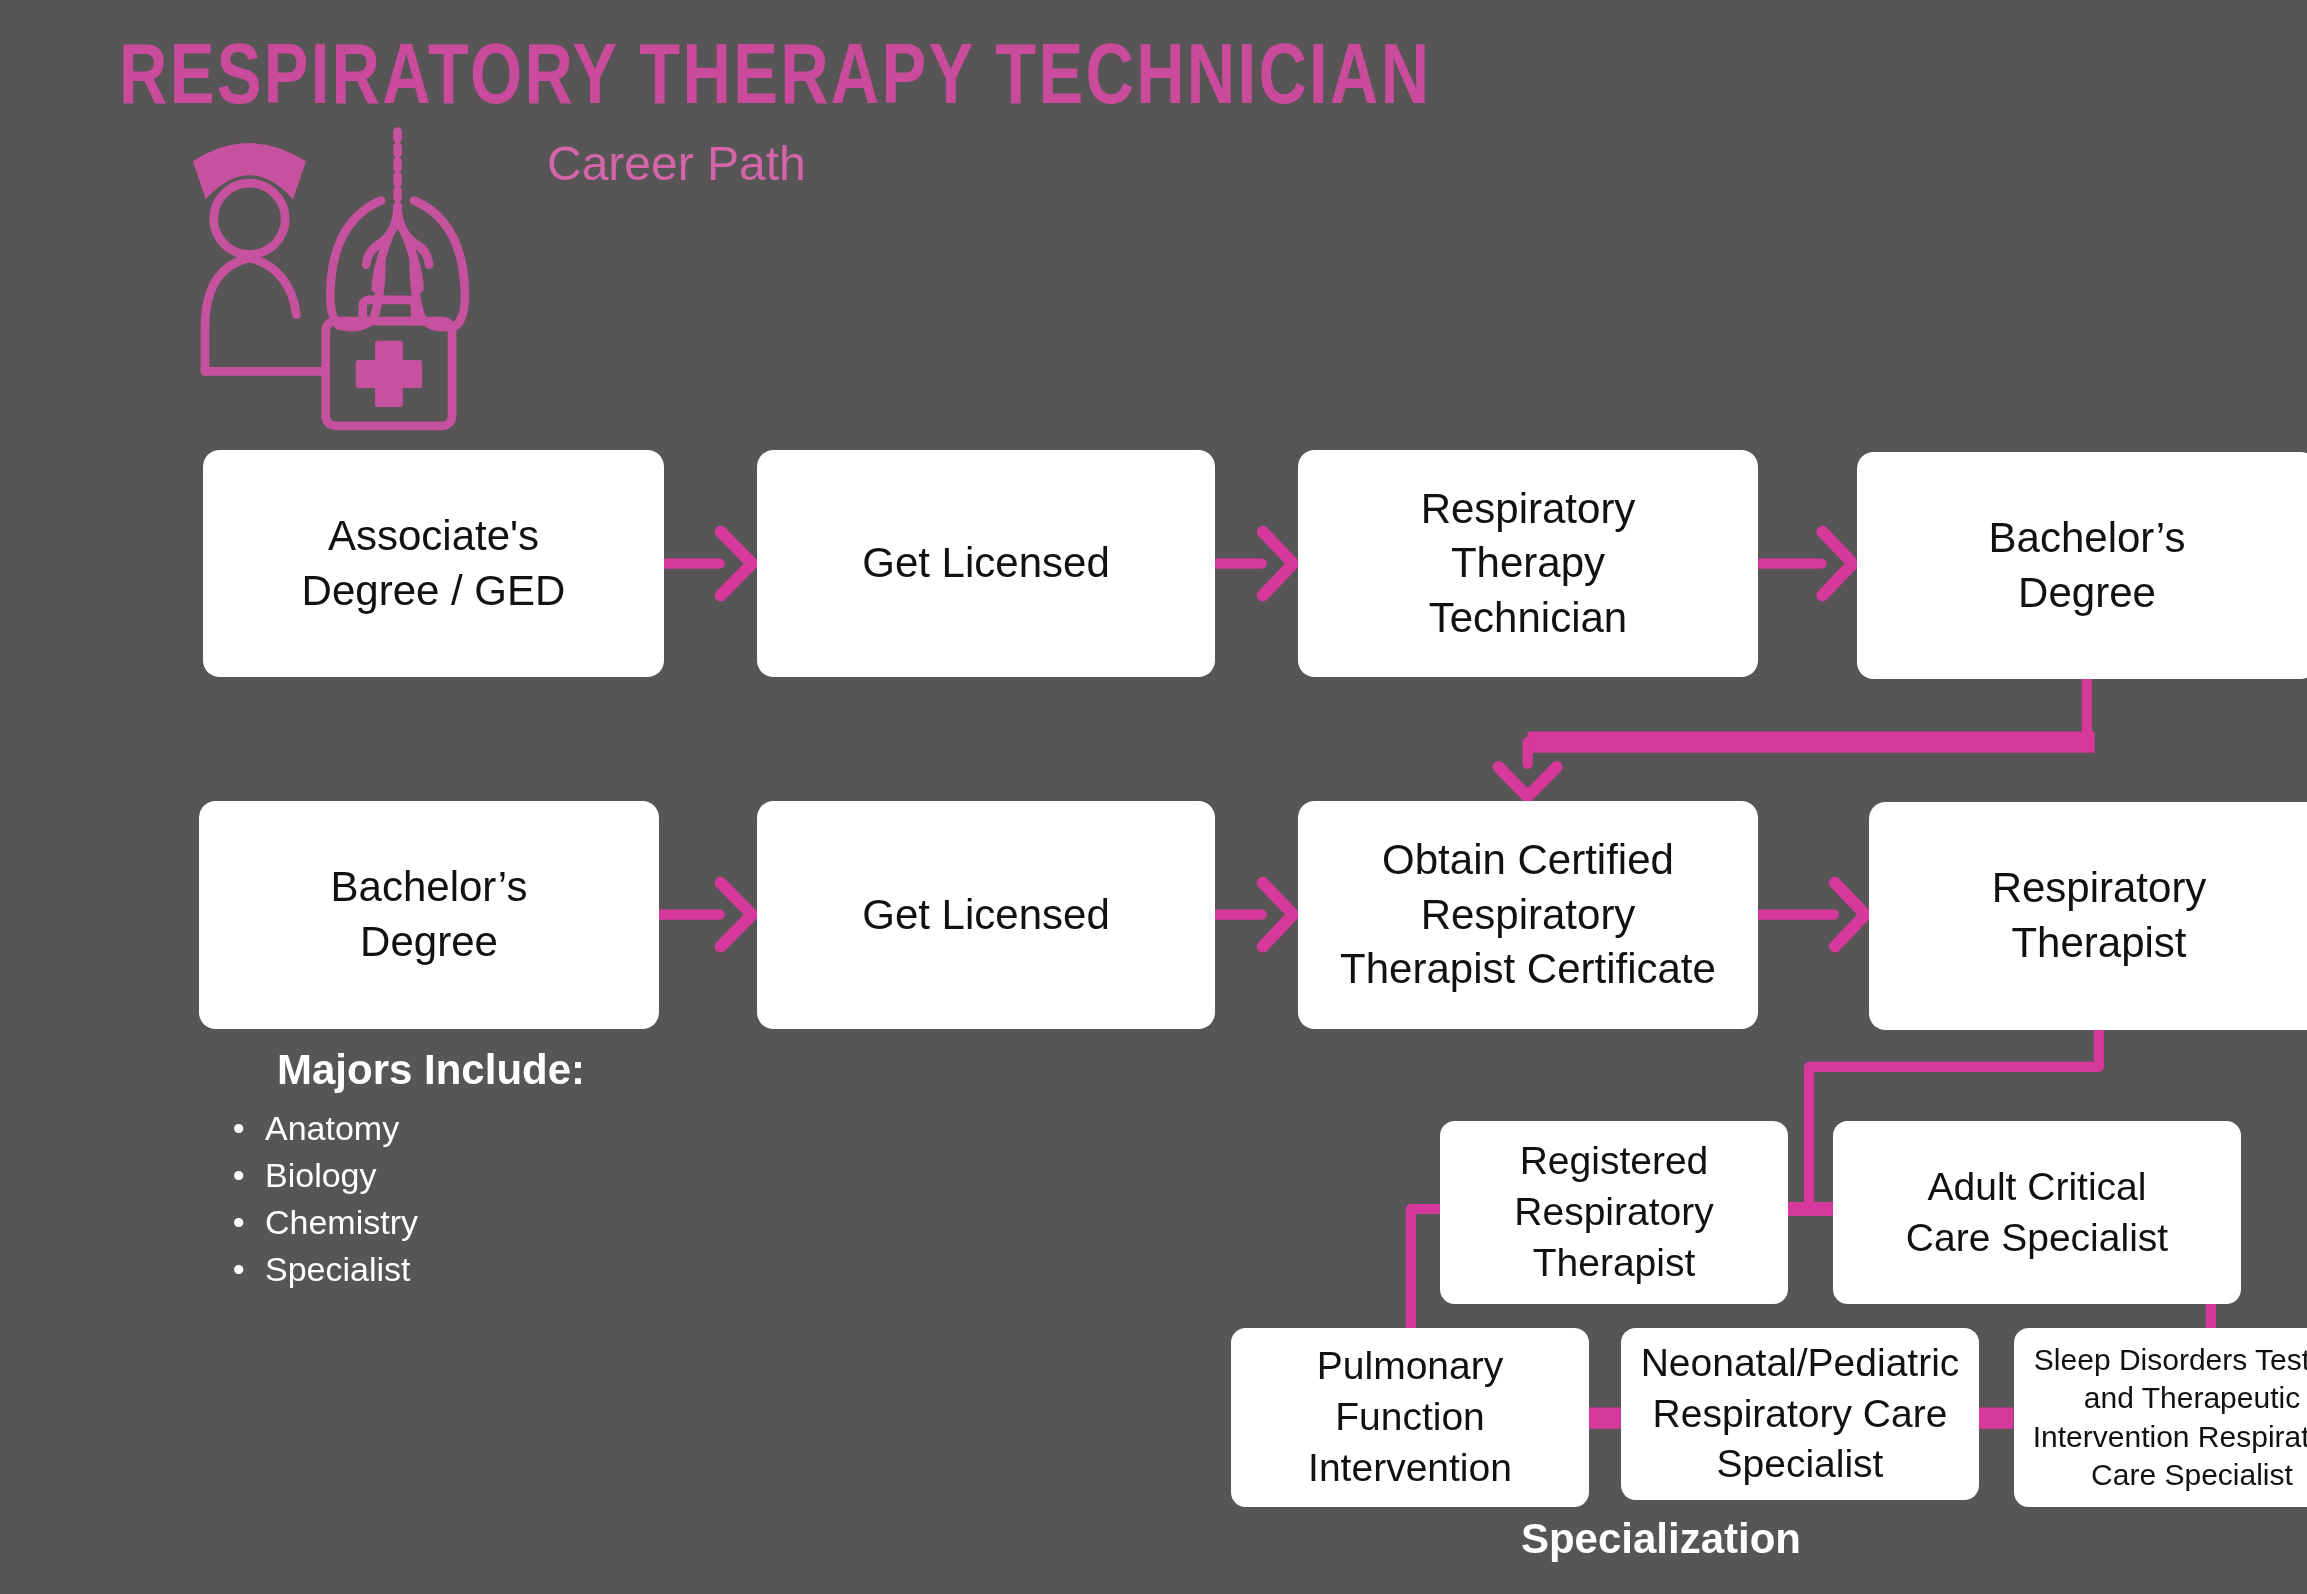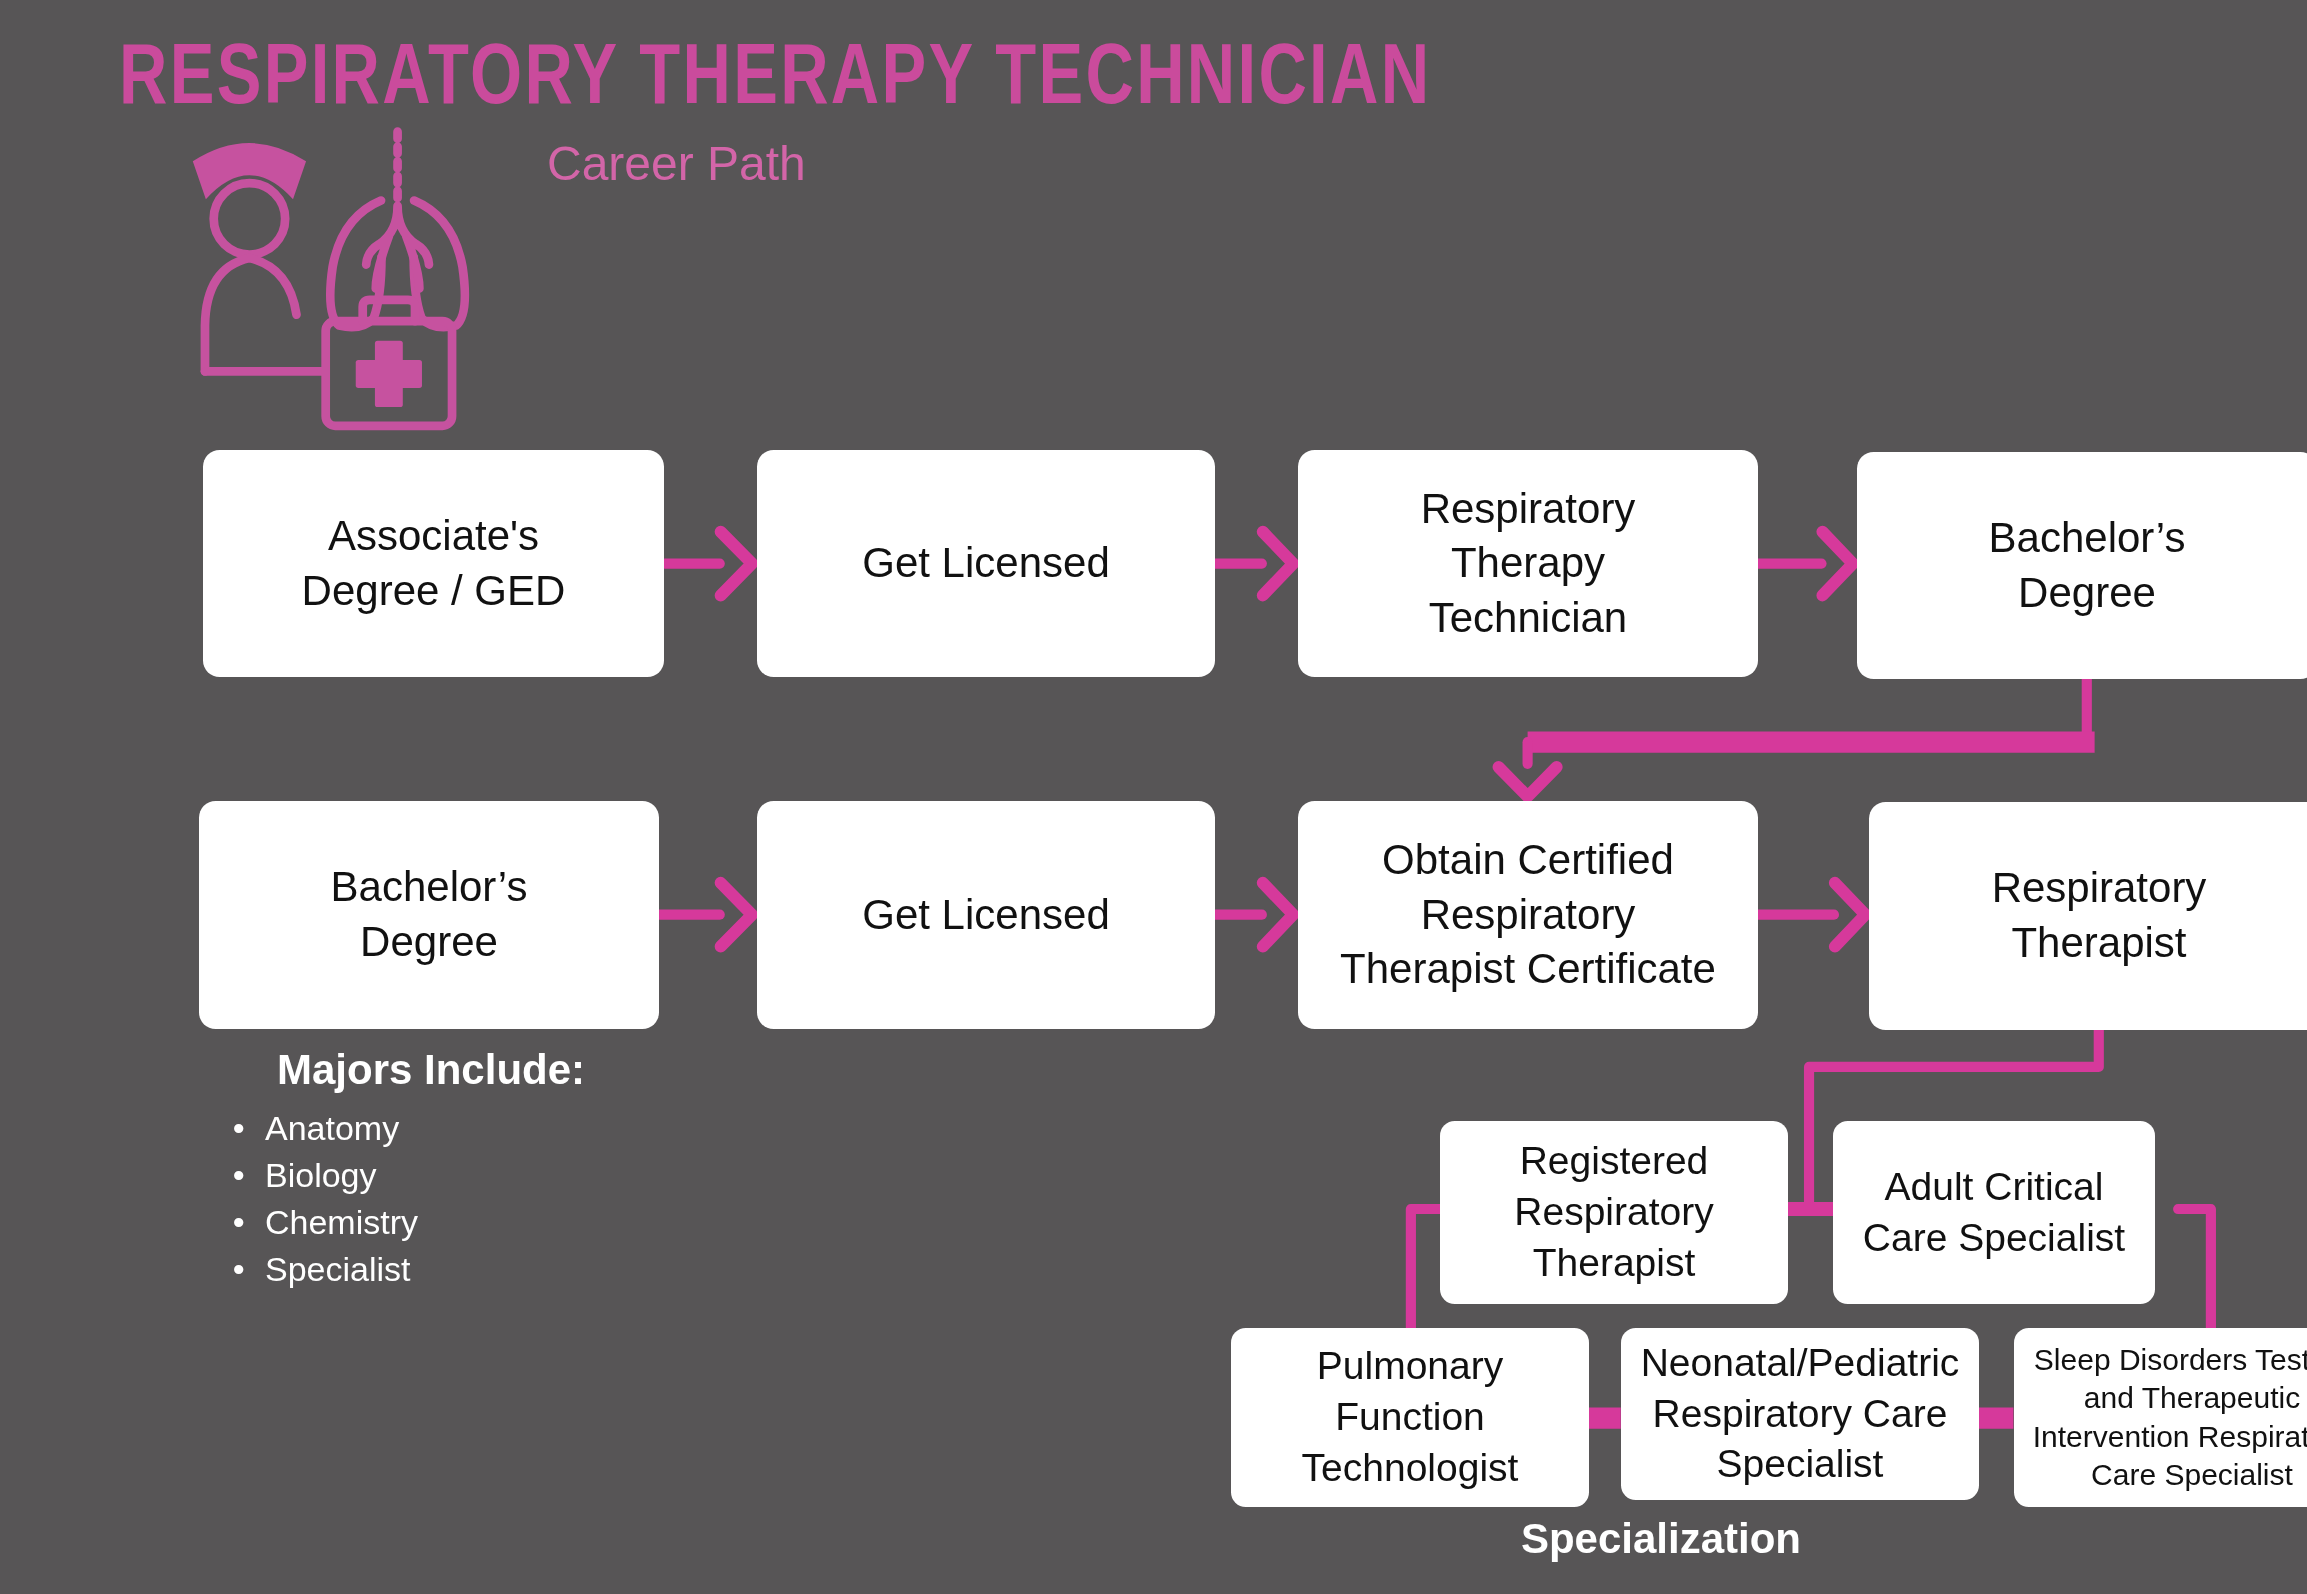--- a/index.html
+++ b/index.html
@@ -130,26 +130,26 @@
 <div class="box" style="left:757px;top:801px;width:458px;height:228px">Get Licensed</div>
 <div class="box" style="left:1298px;top:801px;width:460px;height:228px">Obtain Certified
 Respiratory
 Therapist Certificate</div>
 <div class="box" style="left:1869px;top:802px;width:460px;height:228px">Respiratory
 Therapist</div>
 
 <div class="box sm" style="left:1440px;top:1121px;width:348px;height:183px">Registered
 Respiratory
 Therapist</div>
-<div class="box sm" style="left:1833px;top:1121px;width:322px;height:183px">Adult Critical
+<div class="box sm" style="left:1833px;top:1121px;width:408px;height:183px">Adult Critical
 Care Specialist</div>
 
 <div class="box sm" style="left:1231px;top:1328px;width:358px;height:179px">Pulmonary
 Function
-Technologist</div>
+Intervention</div>
 <div class="box sm" style="left:1621px;top:1328px;width:358px;height:172px">Neonatal/Pediatric
 Respiratory Care
 Specialist</div>
 <div class="box xs" style="left:2014px;top:1328px;width:356px;height:179px">Sleep Disorders Testing
 and Therapeutic
 Intervention Respiratory
 Care Specialist</div>
 
 <div class="spec-label">Specialization</div>
 

